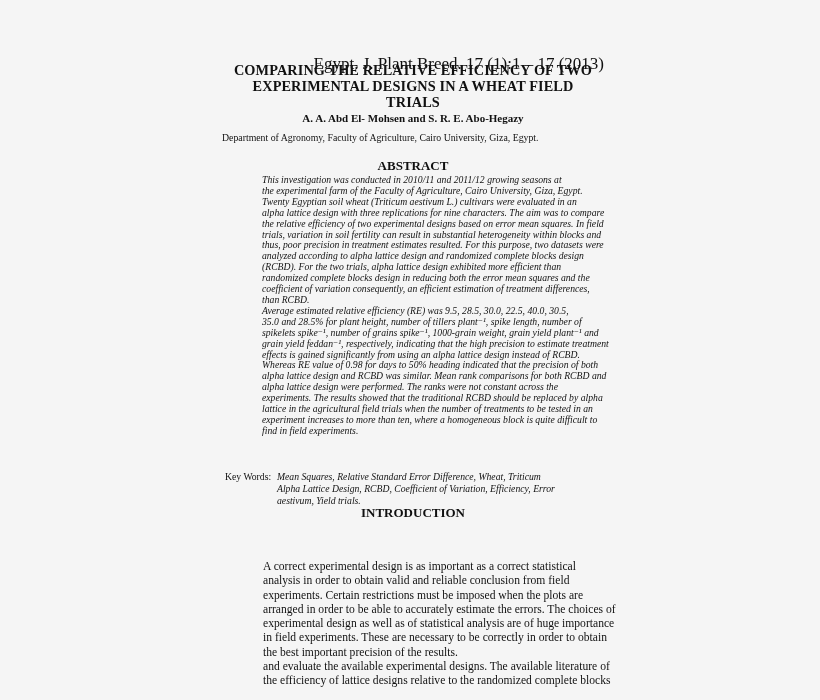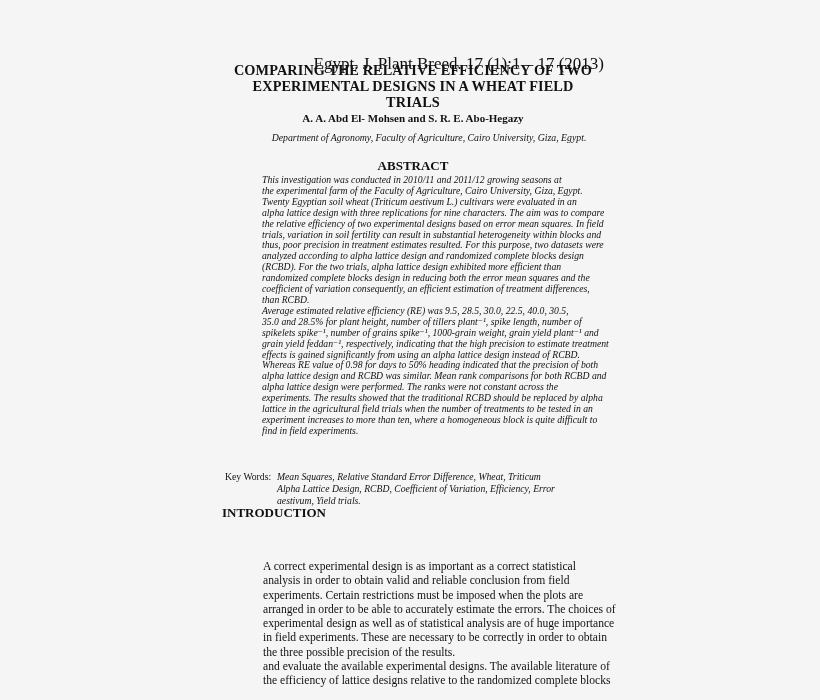--- a/index.html
+++ b/index.html
@@ -1,29 +1,29 @@
 <!DOCTYPE html>
 <html><head>
 <meta charset="utf-8">
 <style>
   html, body { margin:0; padding:0; }
   body { width:820px; height:700px; background:#f5f5f5; position:relative; overflow:hidden; color:#111; font-family:"Liberation Serif","DejaVu Serif",serif; }
   .page { position:absolute; left:222px; top:0; width:382px; }
   .journal { position:absolute; top:54px; right:0; font-size:17px; }
   .title { position:absolute; top:62px; left:0; width:382px; text-align:center; font-weight:bold; font-size:14.3px; line-height:16px; letter-spacing:0.1px; }
   .authors { position:absolute; top:112px; left:0; width:382px; text-align:center; font-weight:bold; font-size:11px; }
-  .affil { position:absolute; top:132px; left:16px; width:382px; text-align:center; font-size:9.8px;font-style:italic; }
+  .affil { position:absolute; top:132px; left:0; width:382px; text-align:left; font-size:9.8px; }
   .h-abstract { position:absolute; top:158px; left:0; width:382px; text-align:center; font-weight:bold; font-size:13px; }
   .abstract { position:absolute; top:175px; left:3px; width:378px; font-style:italic; font-size:9.7px; line-height:10.9px; }
   .abstract p { margin:0; text-indent:37px; }
   .keywords { position:absolute; top:460px; left:3px; width:378px; font-size:9.7px; line-height:12px;margin-top:11px; }
   .kw-label { float:left; width:52px; }
   .kw-text { margin-left:52px; font-style:italic; text-align:justify; padding-left:0; }
   .kw-text span { display:block; }
-  .h-intro { position:absolute; top:505px; left:0; width:382px; font-weight:bold; font-size:13px; }
+  .h-intro { position:absolute; top:505px; left:0; width:382px; text-align:center; font-weight:bold; font-size:13px; }
   .intro { position:absolute; top:520px; left:5px; width:378px; font-size:11.6px; line-height:14.3px;margin-top:40px; }
   .intro p { margin:0; text-indent:36px; }
   .line { display:block; white-space:nowrap; }
 </style>
 </head>
 <body>
 
 <div class="page">
 
   <div class="journal">Egypt. J. Plant Breed. 17 (1):1 – 17 (2013)</div>
@@ -82,21 +82,21 @@
   <div class="h-intro">INTRODUCTION</div>
 
   <div class="intro">
     <p>
       <span class="line">A correct experimental design is as important as a correct statistical</span>
       <span class="line">analysis in order to obtain valid and reliable conclusion from field</span>
       <span class="line">experiments. Certain restrictions must be imposed when the plots are</span>
       <span class="line">arranged in order to be able to accurately estimate the errors. The choices of</span>
       <span class="line">experimental design as well as of statistical analysis are of huge importance</span>
       <span class="line">in field experiments. These are necessary to be correctly in order to obtain</span>
-      <span class="line">the three possible precision of the results.</span>
+      <span class="line">the best important precision of the results.</span>
     </p>
     <p>
       <span class="line">and evaluate the available experimental designs. The available literature of</span>
       <span class="line">the efficiency of lattice designs relative to the randomized complete blocks</span>
     </p>
   </div>
 
 </div>
 
 </body></html>

